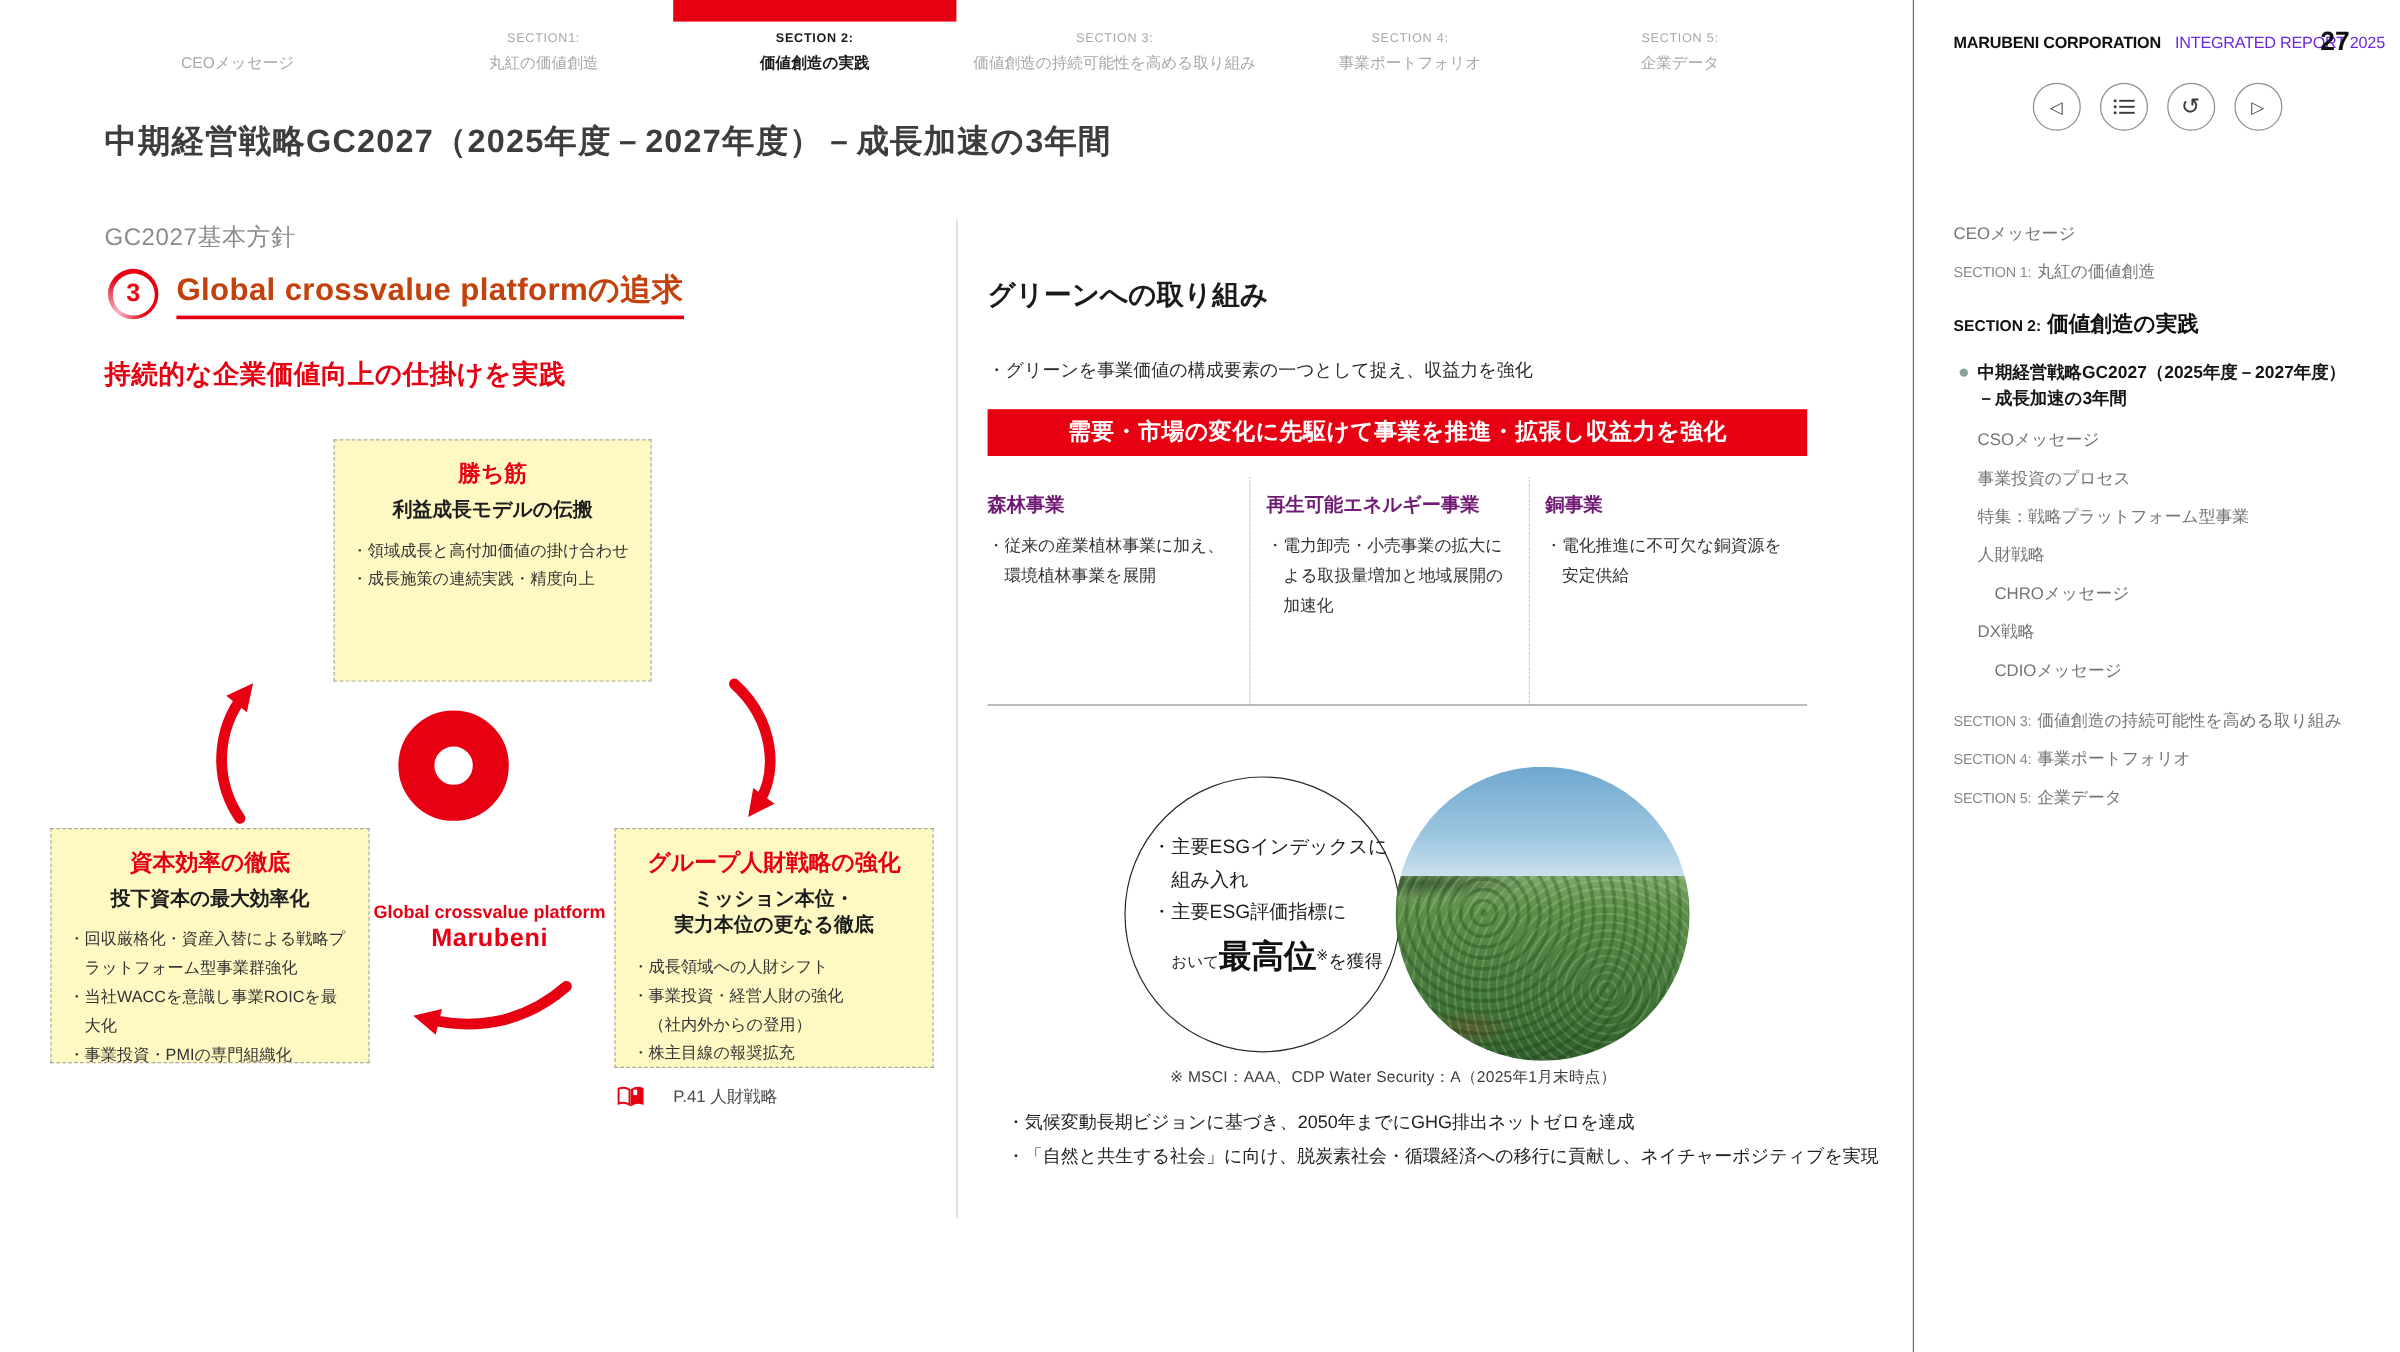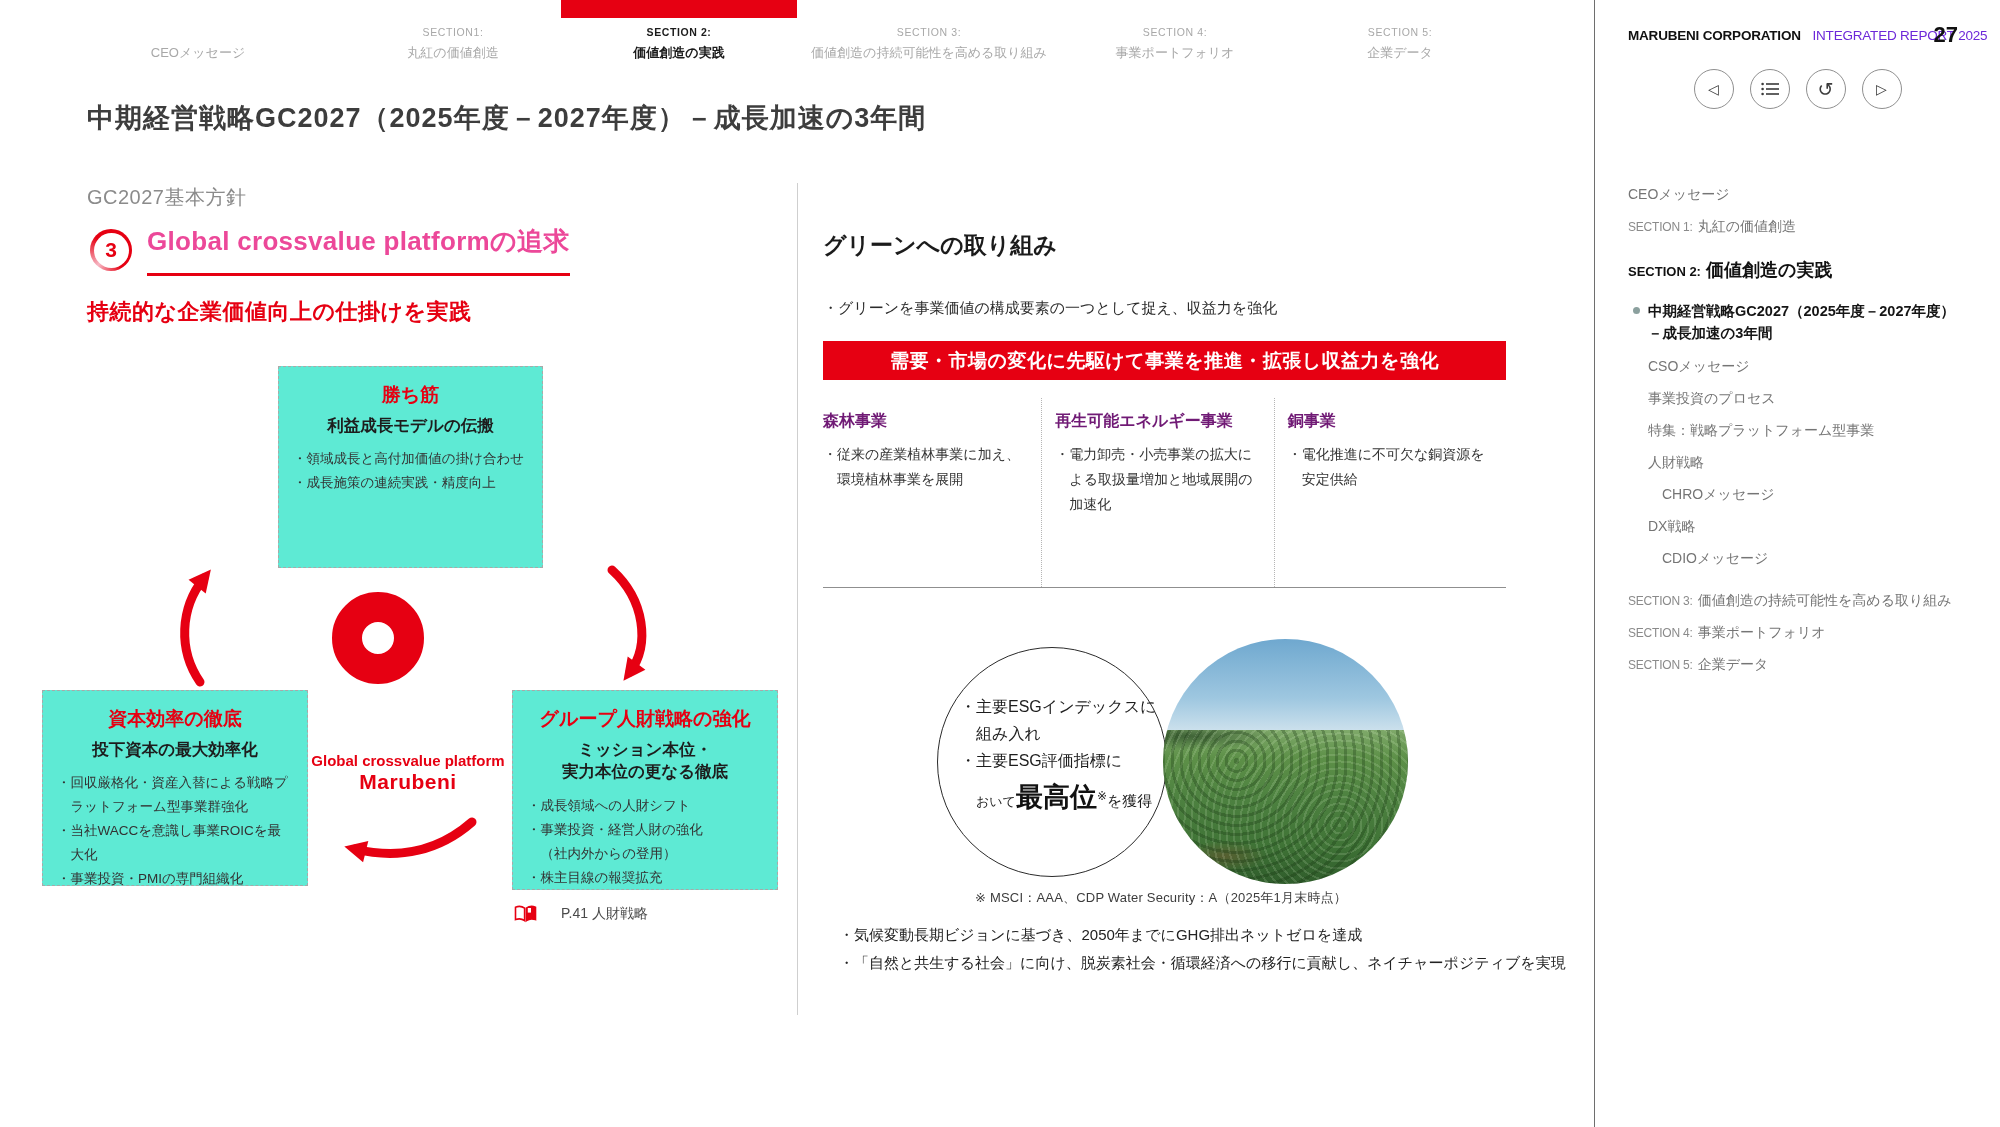--- a/index.html
+++ b/index.html
@@ -18,25 +18,25 @@
 
   
   .page-title { position:absolute; left:87px; top:100px; font-size:27px; font-weight:bold; color:#3d3d3d; letter-spacing:1px; }
   .kicker { position:absolute; left:87px; top:184px; font-size:20px; color:#8b8b8b; letter-spacing:0.5px; }
   .point-row { position:absolute; left:90px; top:224px; display:flex; align-items:center; }
   .num-circle { width:42px; height:42px; border-radius:50%;
     background:conic-gradient(from 220deg,#f6b6c3,#e60012 90deg,#e60012 290deg,#f6b6c3);
     display:flex; align-items:center; justify-content:center; flex:0 0 auto; }
   .num-inner { width:35px; height:35px; border-radius:50%; background:#fff; display:flex; align-items:center; justify-content:center;
     color:#e60012; font-size:21px; font-weight:bold; }
-  .point-title { margin-left:15px; font-size:26px; font-weight:bold; color:#ec4899; border-bottom:3px solid #e60012; padding-bottom:14px; letter-spacing:0.3px; }
+  .point-title { margin-left:15px; font-size:26px; font-weight:bold; color:#c2410c; border-bottom:3px solid #e60012; padding-bottom:4px; letter-spacing:0.3px; }
   .red-sub { position:absolute; left:87px; top:297px; font-size:22px; font-weight:bold; color:#e60012; letter-spacing:0.5px; }
 
   
-  .dbox { position:absolute; border:1px dashed #a9a9a9; background:#5eead4; padding:15px 14px; text-align:center; }
+  .dbox { position:absolute; border:1px dashed #a9a9a9; background:#fef9c3; padding:15px 14px; text-align:center; }
   .dbox .box-title { font-size:19px; font-weight:bold; color:#e60012; }
   .dbox .box-sub { font-size:16.5px; font-weight:bold; color:#1d1d1d; margin-top:6px; line-height:1.35; }
   .dbox .box-bullets { margin-top:11px; text-align:left; font-size:13.5px; color:#333; line-height:1.78; }
   .dbox .box-bullets div { padding-left:1em; text-indent:-1em; }
   .box-top { left:278px; top:366px; width:265px; height:202px; }
   .box-left { left:42px; top:690px; width:266px; height:196px; }
   .box-right { left:512px; top:690px; width:266px; height:200px; }
 
   .donut { position:absolute; left:332px; top:592px; width:92px; height:92px; border:30px solid #e60012; border-radius:50%; }
   .gcp-logo { position:absolute; left:268px; top:752px; width:280px; text-align:center; color:#e60012; }

